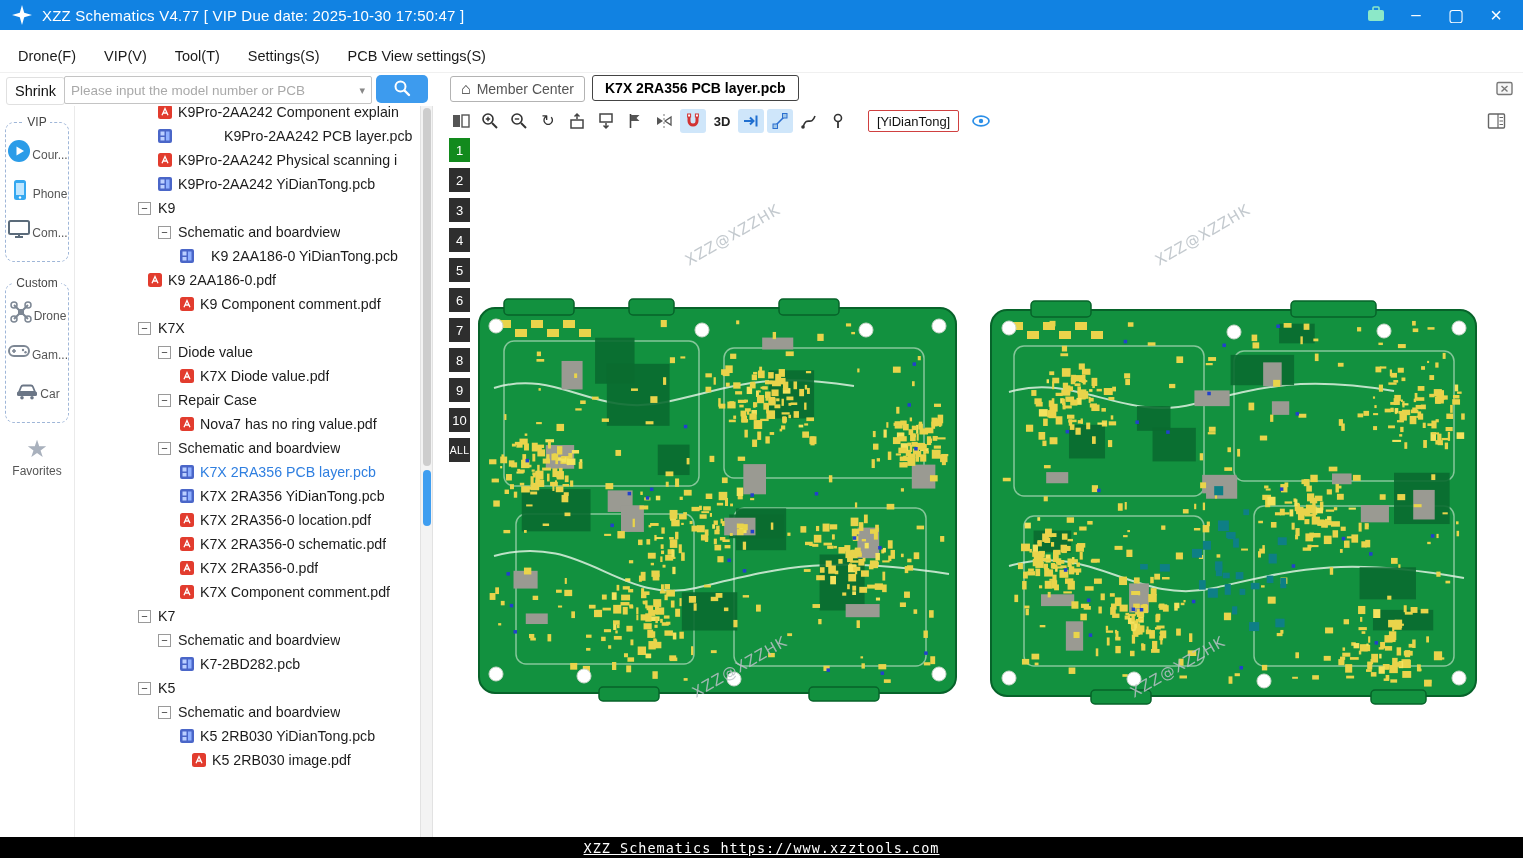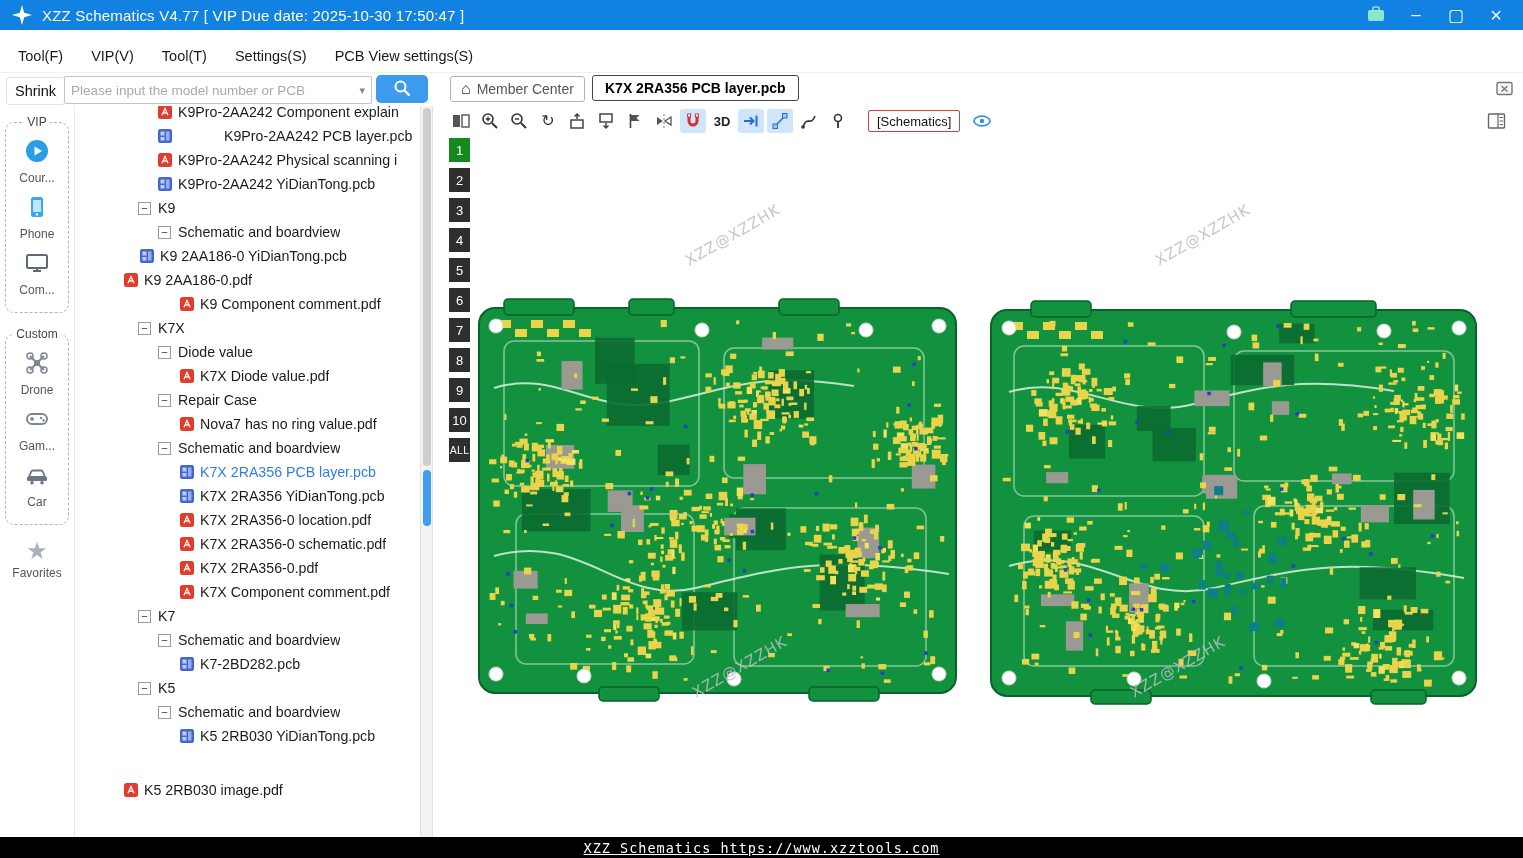--- a/index.html
+++ b/index.html
@@ -42,21 +42,21 @@
     align-items:center;justify-content:center;}
 
   
   .main{position:absolute;left:0;top:106px;right:0;bottom:21px;}
 
   
   .sidebar{position:absolute;left:0;top:0;width:75px;bottom:0;background:#fff;border-right:1px solid #eaeaea;
     box-sizing:border-box;padding-top:4px;}
   .side-group{border:1px dashed #9fb6d8;border-radius:9px;margin:5px 5px 14px 5px;padding:0 0 6px 0;}
   .side-group legend{font-size:12px;color:#444;padding:0 3px;margin:0 auto;}
-  .side-item{display:flex;flex-direction:column;align-items:center;margin:9px 0;cursor:default;justify-content:center;}
+  .side-item{display:flex;flex-direction:row;align-items:center;margin:9px 0;cursor:default;justify-content:center;}
   .side-item .lbl{font-size:12px;color:#555;margin-top:3px;white-space:nowrap;overflow:hidden;max-width:62px;}
   .favorites{display:flex;flex-direction:column;align-items:center;margin-top:10px;}
   .favorites .star-glyph{font-size:24px;color:#a9b1bd;line-height:1;}
   .favorites .lbl{font-size:12px;color:#555;margin-top:3px;}
 
   
   .tree{position:absolute;left:76px;top:0;width:344px;bottom:0;overflow:hidden;background:#fff;}
   .tree-inner{margin-top:-6px;}
   .trow{height:24px;display:flex;align-items:center;white-space:nowrap;overflow:hidden;
     font-size:14.2px;color:#1c1c1c;cursor:default;}
@@ -119,21 +119,21 @@
             <rect x="2" y="4" width="16" height="11" rx="2" fill="#8ce8c8"></rect>
           </svg>
       </span>
       <span class="win-btn">–</span>
       <span class="win-btn">▢</span>
       <span class="win-btn" style="font-size:20px;">×</span>
     </div>
   </div>
 
   <div class="menubar" id="menubar">
-      <span class="menu-item">Tool(F)</span>
+      <span class="menu-item">Drone(F)</span>
       <span class="menu-item">VIP(V)</span>
       <span class="menu-item">Tool(T)</span>
       <span class="menu-item">Settings(S)</span>
       <span class="menu-item">PCB View settings(S)</span>
     </div>
 
   <div class="toolbar-row">
     <div class="shrink-btn">Shrink</div>
     <div class="search-wrap">
       <input class="search-input" placeholder="Please input the model number or PCB" style="">
@@ -269,32 +269,32 @@
             <span class="tlabel">K9Pro-2AA242 YiDianTong.pcb</span>
           </div>
           <div class="trow" style="padding-left: 62px;">
             <span class="toggle">−</span>
             <span class="tlabel">K9</span>
           </div>
           <div class="trow" style="padding-left: 82px;">
             <span class="toggle">−</span>
             <span class="tlabel">Schematic and boardview</span>
           </div>
-          <div class="trow" style="padding-left: 64px;">
+          <div class="trow" style="padding-left: 104px; gap: 11px;">
             <span class="ficon">
               <svg width="14" height="14" viewBox="0 0 14 14">
                 <rect width="14" height="14" rx="2" fill="#4a66c8"></rect>
                 <rect x="2.5" y="2.5" width="4" height="4" fill="#bcd0ff"></rect>
                 <rect x="8" y="2.5" width="3.5" height="9" fill="#8fb0ff"></rect>
                 <rect x="2.5" y="8" width="4" height="3.5" fill="#bcd0ff"></rect>
               </svg>
             </span>
             <span class="tlabel">K9 2AA186-0 YiDianTong.pcb</span>
           </div>
-          <div class="trow" style="padding-left: 48px;">
+          <div class="trow" style="padding-left: 72px;">
             <span class="ficon">
               <svg width="14" height="14" viewBox="0 0 14 14">
                 <rect width="14" height="14" rx="2.5" fill="#e23c2e"></rect>
                 <path d="M4 10.2 L7 3.6 L10 10.2 M5.2 8 h3.6" stroke="#fff" stroke-width="1.3" fill="none"></path>
               </svg>
             </span>
             <span class="tlabel">K9 2AA186-0.pdf</span>
           </div>
           <div class="trow" style="padding-left: 104px;">
             <span class="ficon">
@@ -428,21 +428,21 @@
             <span class="ficon">
               <svg width="14" height="14" viewBox="0 0 14 14">
                 <rect width="14" height="14" rx="2" fill="#4a66c8"></rect>
                 <rect x="2.5" y="2.5" width="4" height="4" fill="#bcd0ff"></rect>
                 <rect x="8" y="2.5" width="3.5" height="9" fill="#8fb0ff"></rect>
                 <rect x="2.5" y="8" width="4" height="3.5" fill="#bcd0ff"></rect>
               </svg>
             </span>
             <span class="tlabel">K5 2RB030 YiDianTong.pcb</span>
           </div>
-          <div class="trow" style="padding-left: 48px; margin-top: 30px;">
+          <div class="trow" style="padding-left: 116px;">
             <span class="ficon">
               <svg width="14" height="14" viewBox="0 0 14 14">
                 <rect width="14" height="14" rx="2.5" fill="#e23c2e"></rect>
                 <path d="M4 10.2 L7 3.6 L10 10.2 M5.2 8 h3.6" stroke="#fff" stroke-width="1.3" fill="none"></path>
               </svg>
             </span>
             <span class="tlabel">K5 2RB030 image.pdf</span>
           </div>
         </div>
     </div>
@@ -529,21 +529,21 @@
               <path d="M3 15 C7 3 11 15 15 4" fill="none" stroke="#333" stroke-width="1.6"></path>
               <circle cx="3" cy="15" r="1.8" fill="#333"></circle>
             </svg>
         </div>
         <div class="tool">
           <svg width="18" height="18" viewBox="0 0 18 18">
               <circle cx="9" cy="6" r="3.5" fill="none" stroke="#333" stroke-width="1.6"></circle>
               <line x1="9" y1="9.5" x2="9" y2="16" stroke="#333" stroke-width="1.8"></line>
             </svg>
         </div>
-        <div class="colorscheme-btn">[Schematics]</div>
+        <div class="colorscheme-btn">[YiDianTong]</div>
         <div class="tool">
           <svg width="20" height="18" viewBox="0 0 20 18">
               <ellipse cx="10" cy="9" rx="8" ry="4.8" fill="none" stroke="#2b8fe8" stroke-width="1.7"></ellipse>
               <circle cx="10" cy="9" r="2.2" fill="#2b8fe8"></circle>
             </svg>
         </div>
         <div class="layer-list-btn">
           <svg width="19" height="18" viewBox="0 0 19 18">
               <rect x="1.5" y="2" width="16" height="14" rx="1" fill="none" stroke="#666" stroke-width="1.4"></rect>
               <line x1="11" y1="2" x2="11" y2="16" stroke="#666" stroke-width="1.2"></line>

